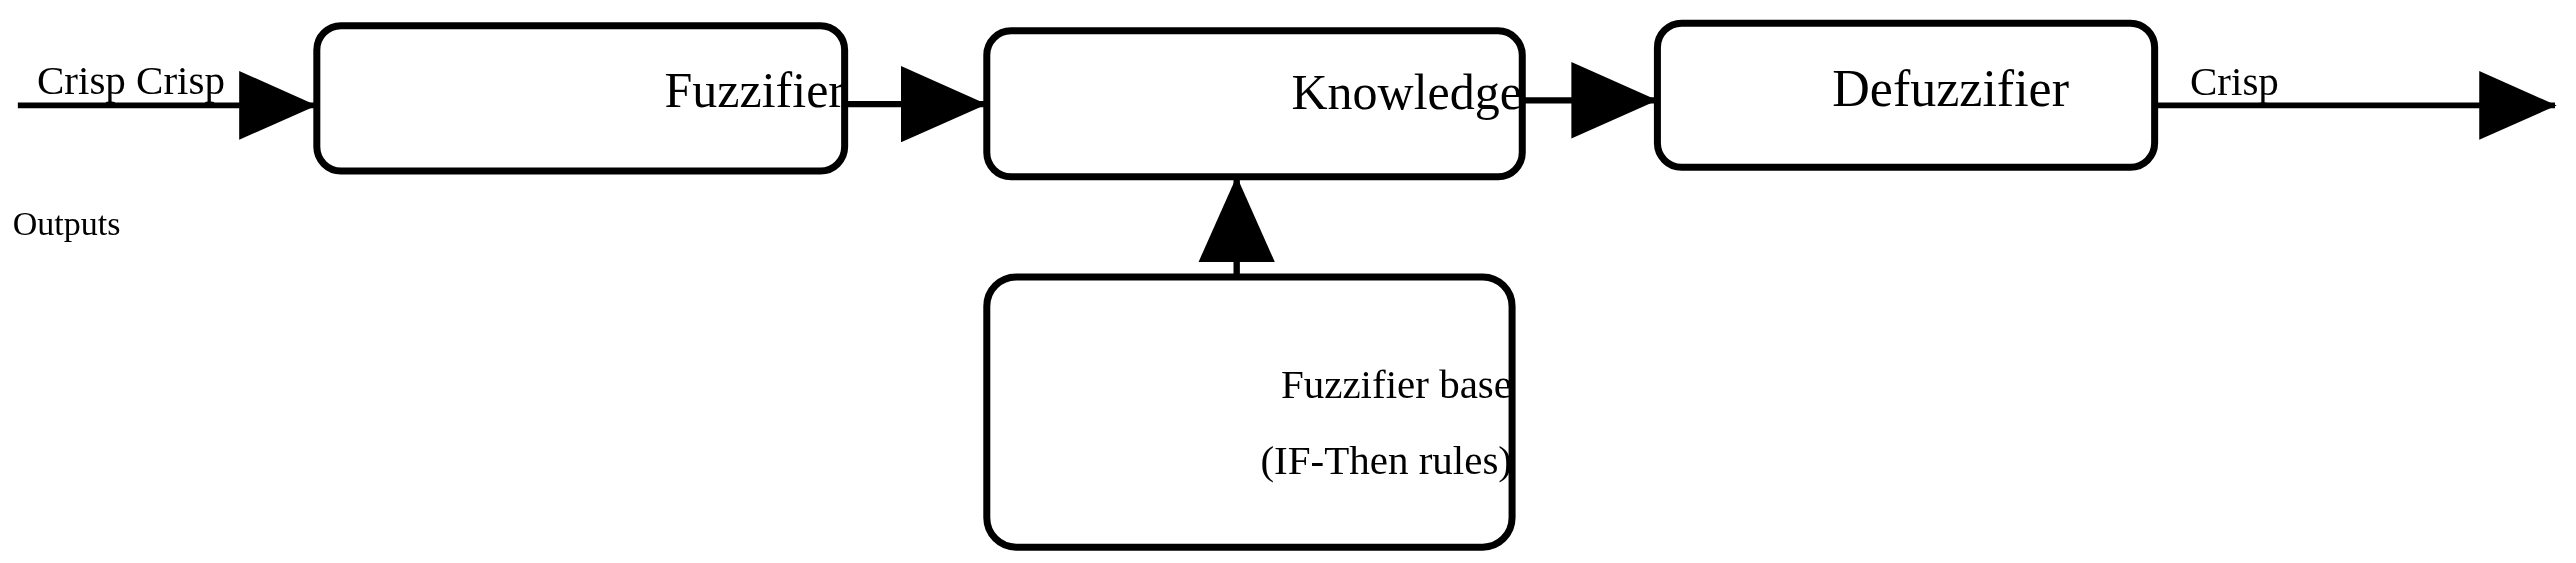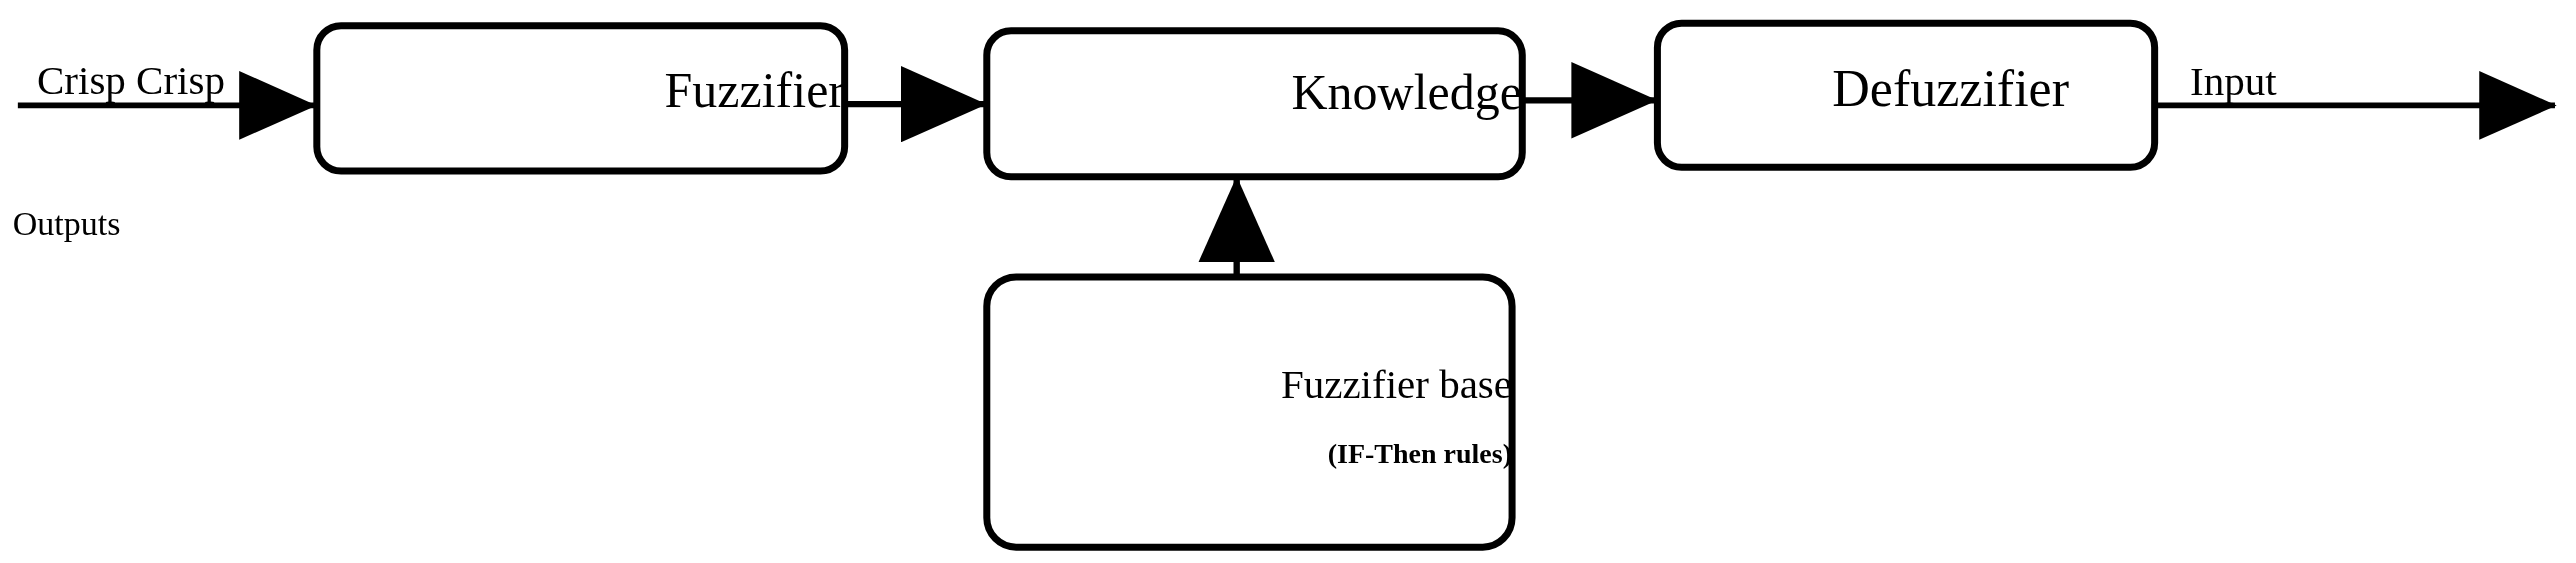--- a/index.html
+++ b/index.html
@@ -37,21 +37,21 @@
     position: absolute;
     color: #000000;
     font-family: "Liberation Serif", "DejaVu Serif", serif;
     white-space: nowrap;
     pointer-events: none;
   }
   .lbl-fuzzifier   { left: 317px;  top: 64px; width: 528px; font-size: 50px; }
   .lbl-inference   { left: 987px; top: 66px; width: 535px; font-size: 50px; }
   .lbl-defuzzifier { left: 1572px; top: 62px;  width: 497px; font-size: 52px; }
   .lbl-kb-line1    { left: 987px; top: 363px; width: 525px; font-size: 41px; }
-  .lbl-kb-line2    { left: 987px; top: 439px; width: 525px; font-size: 28px; font-weight: bold; }
+  .lbl-kb-line2    { left: 987px; top: 439px; width: 525px; font-size: 41px; }
   .lbl-crisp-input { left: 37px;   top: 56px;  font-size: 41px; }
   .lbl-outputs     { left: 12.7px;   top: 205px; font-size: 34px; }
   .lbl-crisp-out   { left: 2190px; top: 57px;  font-size: 41px; }
 </style>
 </head>
 <body>
 
 <div id="diagram-root">
 
   <svg id="diagram-svg" viewBox="0 0 4041 884" xmlns="http://www.w3.org/2000/svg">
@@ -87,16 +87,16 @@
   <div class="node-label lbl-defuzzifier">Defuzzifier</div>
 
   <div class="node-label lbl-kb-line1">Fuzzifier base</div>
 
   <div class="node-label lbl-kb-line2">(IF-Then rules)</div>
 
   <div class="edge-label lbl-crisp-input">Crisp Crisp</div>
 
   <div class="edge-label lbl-outputs">Outputs</div>
 
-  <div class="edge-label lbl-crisp-out">Input</div>
+  <div class="edge-label lbl-crisp-out">Crisp</div>
 
 </div>
 
 
 </body></html>

